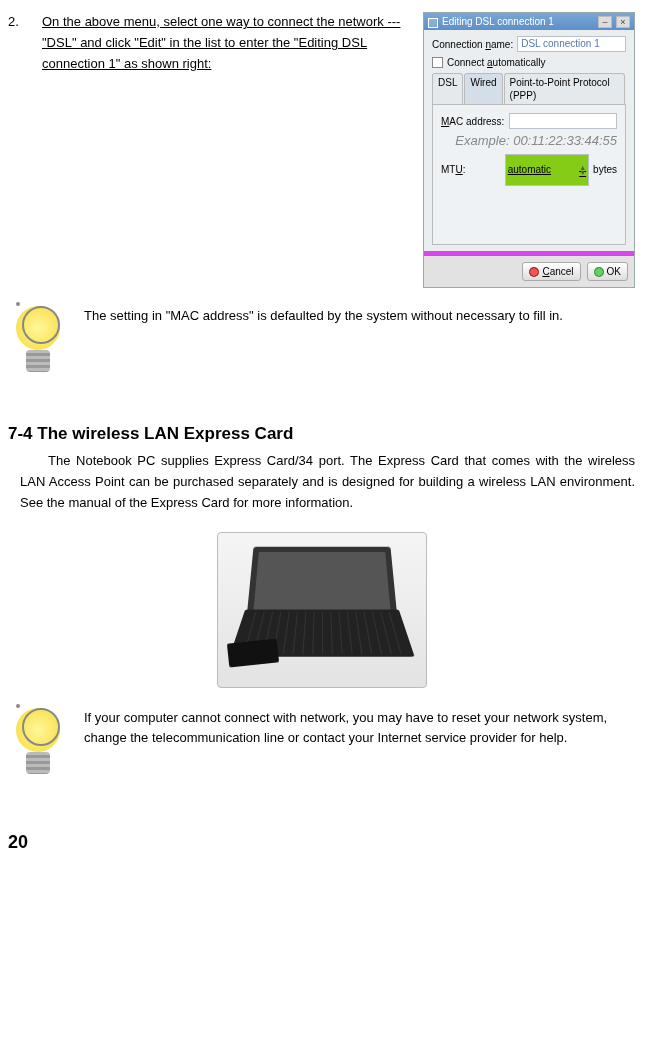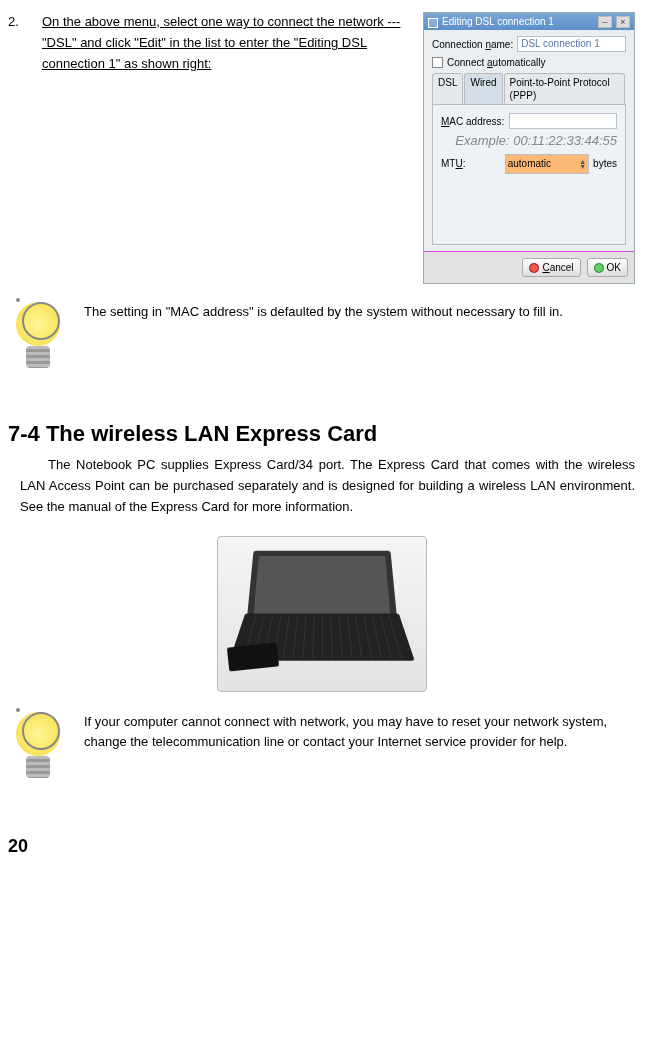--- a/index.html
+++ b/index.html
@@ -36,36 +36,36 @@
     .underline { text-decoration: underline; }
     .inputbox { flex: 1; border: 1px solid #b9c2cc; background: #fff; height: 16px; padding: 0 3px; color:#5577aa; }
     .checkbox { width: 11px; height: 11px; border: 1px solid #888; background:#fff; }
     .tabbar { display: flex; border-bottom: 1px solid #bbb; margin: 4px 0 0 0; }
     .tab { padding: 2px 5px; border: 1px solid #bbb; border-bottom: none; border-radius: 3px 3px 0 0; margin-right: 1px; background:#e4e9ee; font-size:10px; }
     .tab.active { background: #d4dee8; }
     .tabpanel { border: 1px solid #bbb; border-top:none; padding: 8px; background:#eef2f5; min-height: 140px; }
     .labelcol { width: 64px; }
     .egtext { color: #888; font-style: italic; font-size:13px; }
     .mtu-row .labelcol { width: 64px; }
-    .spin { width: 90px; border: 1px solid #b9c2cc; background: #fdba74; height: 20px; display:flex; align-items:center; justify-content:space-between; padding:0 2px; }
+    .spin { width: 90px; border: 1px solid #b9c2cc; background: #84cc16; height: 32px; display:flex; align-items:center; justify-content:space-between; padding:0 2px;text-decoration:underline; }
     .spin-arrows { display:flex; flex-direction:column; line-height:5px; font-size:7px; color:#555; }
-    .dialog-footer { display:flex; justify-content:flex-end; gap:6px; padding:6px; background:#e2e2e2; border-top:1px solid #d946ef; }
+    .dialog-footer { display:flex; justify-content:flex-end; gap:6px; padding:6px; background:#e2e2e2; border-top:5px solid #d946ef; }
     .btn { border:1px solid #aaa; border-radius:3px; padding:2px 6px; display:flex; align-items:center; gap:3px; background:linear-gradient(#fff,#ddd); font-size:10px; }
     .btn .ico { width:10px; height:10px; }
     .ico-cancel { background: radial-gradient(circle,#e55 50%, #a22 55%); border-radius:50%; }
     .ico-ok { background: radial-gradient(circle,#6c6 50%, #393 55%); border-radius:50%; }
     .tip { display:flex; align-items:flex-start; gap:12px; margin-top:10px; }
     .bulb { width:64px; height:80px; flex:none; position:relative; }
     .filament { position:absolute; top:4px; left:8px; width:44px; height:44px; }
     .filament::before, .filament::after { content:''; position:absolute; border:2px solid #888; border-radius:50%; }
     .filament::before { width:34px; height:34px; left:6px; top:4px; }
     .bulb-glow { position:absolute; top:8px; left:8px; width:44px; height:44px; border-radius:50%; background: radial-gradient(#fff89a, #f7d93a); }
     .bulb-base { position:absolute; bottom:6px; left:18px; width:24px; height:22px; background:repeating-linear-gradient(#bbb 0 3px,#999 3px 6px); border-radius:4px; }
     .tip-text { margin-top:8px; }
-    h2 { font-size:22px; font-weight:bold; margin-top:42px; margin-bottom:4px; }
+    h2 { font-size:17px; font-weight:bold; margin-top:42px; margin-bottom:4px; }
     .para { text-align: justify; margin-left: 12px; }
     .indent { text-indent: 28px; }
     .laptop-wrap { display:flex; justify-content:center; margin:18px 0 12px 0; }
     .laptop { width:210px; height:156px; border:1px solid #bbb; position:relative; background:linear-gradient(#f5f5f5,#e3e3e3); border-radius:4px; }
     .lap-screen { position:absolute; top:10px; left:50%; transform:translateX(-50%) perspective(240px) rotateX(18deg); width:144px; height:80px; border:6px solid #333; border-radius:3px; background:#555; }
     .lap-kb { position:absolute; bottom:18px; left:50%; transform:translateX(-50%) perspective(320px) rotateX(52deg); width:168px; height:76px; border:4px solid #222; border-radius:3px; background: repeating-linear-gradient(90deg,#222 0 8px,#333 8px 9px), #222; }
     .card { position:absolute; bottom:22px; left:10px; width:50px; height:24px; background:#111; border-radius:2px; transform: rotate(-6deg); }
     .page-num { font-size:18px; font-weight:bold; margin-top:48px; }
   </style>
 </head>

